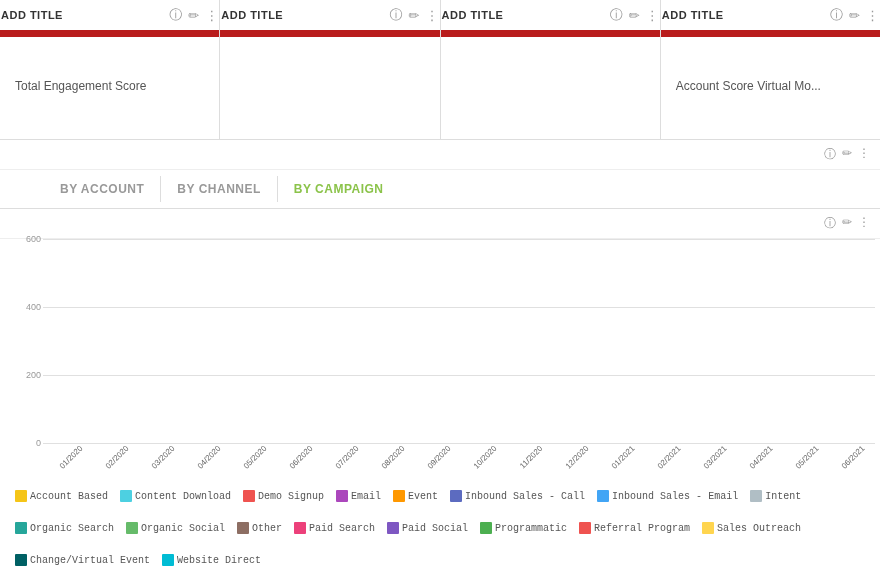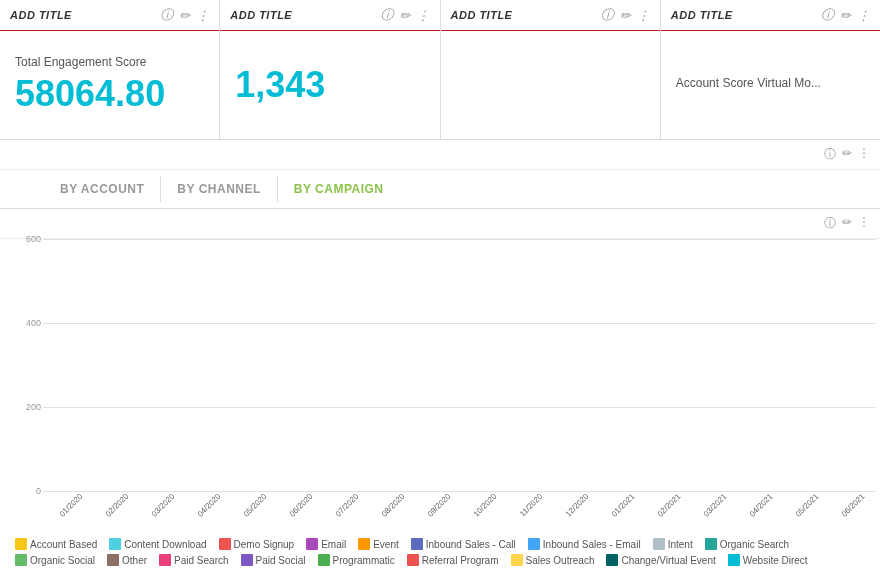--- a/index.html
+++ b/index.html
@@ -4,21 +4,21 @@
   <style>
     * { box-sizing: border-box; margin: 0; padding: 0; }
     body { font-family: Arial, sans-serif; background: #f0f0f0; width: 880px; height: 572px; overflow: hidden; font-size: 12px; }
 
     .dashboard { width: 880px; height: 572px; background: #f0f0f0; display: flex; flex-direction: column; }
 
     
     .kpi-row { display: flex; height: 140px; background: #fff; border-bottom: 1px solid #ddd; }
     .kpi-card { flex: 1; border-right: 1px solid #ddd; padding: 0; display: flex; flex-direction: column; }
     .kpi-card:last-child { border-right: none; }
-    .kpi-header { display: flex; align-items: center; padding: 6px 10px; border-bottom: 1px solid #b91c1c; background: #fff; font-style: italic; }
+    .kpi-header { display: flex; align-items: center; padding: 6px 1px; border-bottom: 7px solid #b91c1c; background: #fff; }
     .kpi-title { font-size: 11px; font-weight: bold; color: #333; flex: 1; letter-spacing: 0.5px; }
     .kpi-icons { display: flex; gap: 6px; align-items: center; color: #999; }
     .kpi-icons span { font-size: 13px; cursor: pointer; }
     .kpi-body { flex: 1; display: flex; flex-direction: column; justify-content: center; padding: 10px 15px; }
     .kpi-label { font-size: 12px; color: #555; margin-bottom: 4px; }
     .kpi-value { font-size: 36px; font-weight: bold; color: #00bcd4; }
 
     
     .tabs-panel { background: #fff; border-bottom: 1px solid #ddd; }
     .tabs-header { display: flex; align-items: center; padding: 6px 10px; border-bottom: 1px solid #eee; }
@@ -36,55 +36,53 @@
     .chart-header-title { font-size: 11px; font-weight: bold; color: #333; flex: 1; letter-spacing: 0.5px; }
     .chart-header-icons { display: flex; gap: 6px; color: #999; }
     .chart-body { flex: 1; display: flex; flex-direction: column; padding: 0 5px; }
 
     
     .chart-area { flex: 1; display: flex; }
     .y-axis-label { writing-mode: vertical-rl; transform: rotate(180deg); font-size: 10px; color: #666; padding: 5px; display: flex; align-items: center; justify-content: center; }
     .chart-inner { flex: 1; display: flex; flex-direction: column; }
 
     
-    .legend { padding: 4px 10px 6px 10px; display: flex; flex-wrap: wrap; gap: 4px 12px; }
+    .legend { padding: 4px 10px 6px 10px; display: flex; flex-wrap: wrap; gap: 20px 12px; font-family: Liberation Mono, monospace; }
     .legend-item { display: flex; align-items: center; gap: 3px; font-size: 10px; color: #555; }
     .legend-color { width: 12px; height: 12px; border-radius: 1px; flex-shrink: 0; }
   </style>
 </head>
 <body>
 
 <div class="dashboard">
 
   <div class="kpi-row">
       <div class="kpi-card">
       <div class="kpi-header">
         <span class="kpi-title">ADD TITLE</span>
         <div class="kpi-icons">
           <span>ⓘ</span>
           <span>✏</span>
           <span>⋮</span>
         </div>
       </div>
       <div class="kpi-body">
         <div class="kpi-label">Total Engagement Score</div>
-        <div class="kpi-value" style="color:#00bcd4">58064.80</div>
       </div>
     </div>
       <div class="kpi-card">
       <div class="kpi-header">
         <span class="kpi-title">ADD TITLE</span>
         <div class="kpi-icons">
           <span>ⓘ</span>
           <span>✏</span>
           <span>⋮</span>
         </div>
       </div>
       <div class="kpi-body">
-        <div class="kpi-value" style="color:#00bcd4">1,343</div>
       </div>
     </div>
       <div class="kpi-card">
       <div class="kpi-header">
         <span class="kpi-title">ADD TITLE</span>
         <div class="kpi-icons">
           <span>ⓘ</span>
           <span>✏</span>
           <span>⋮</span>
         </div>

